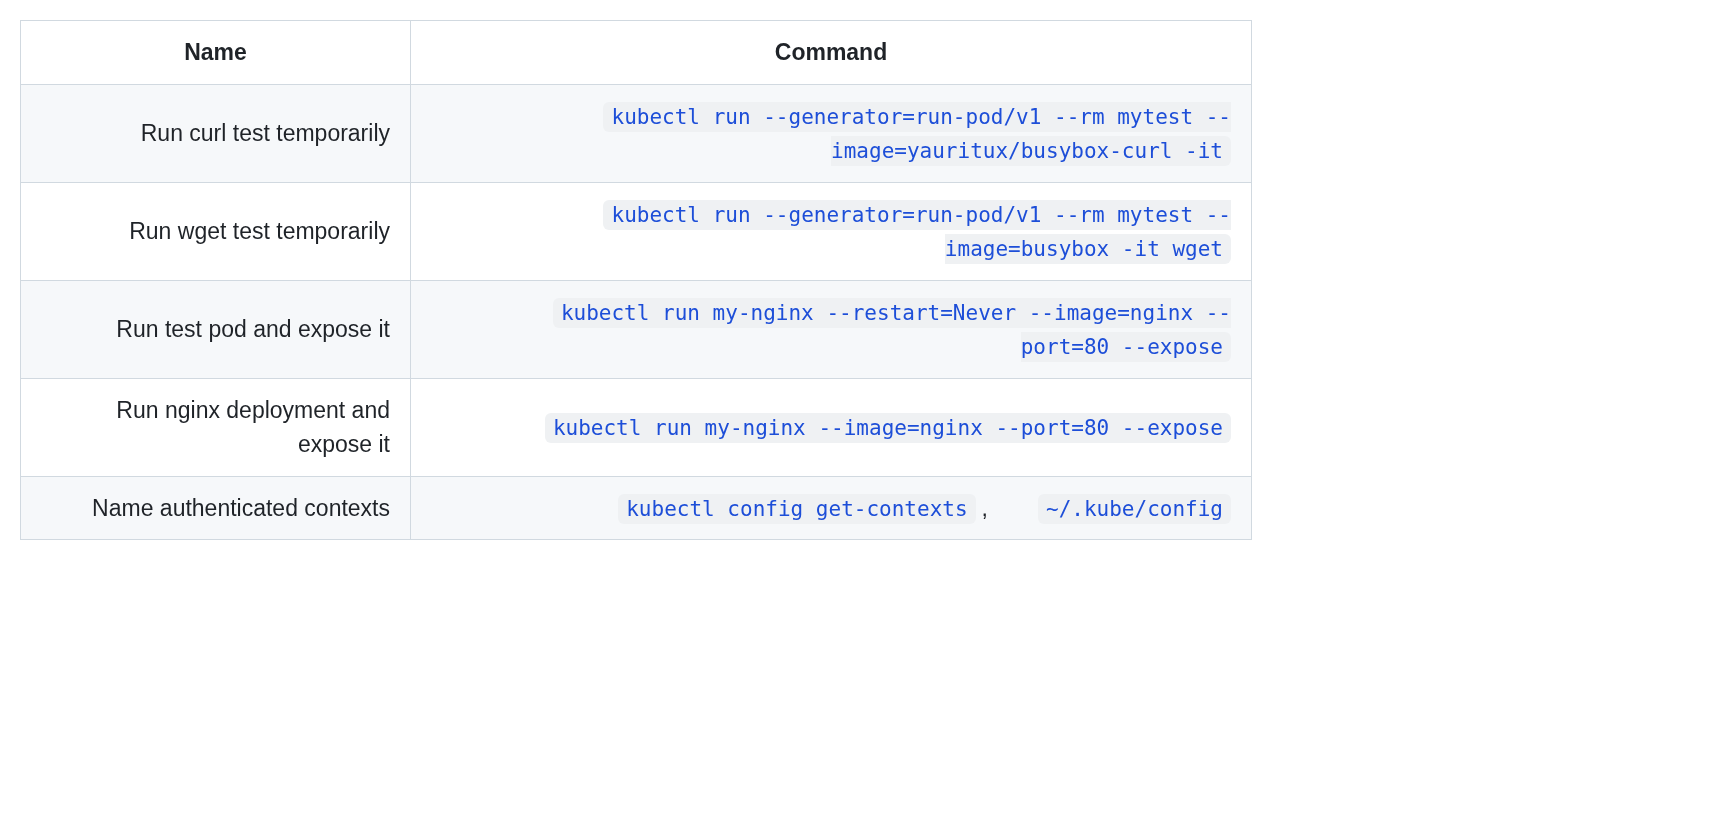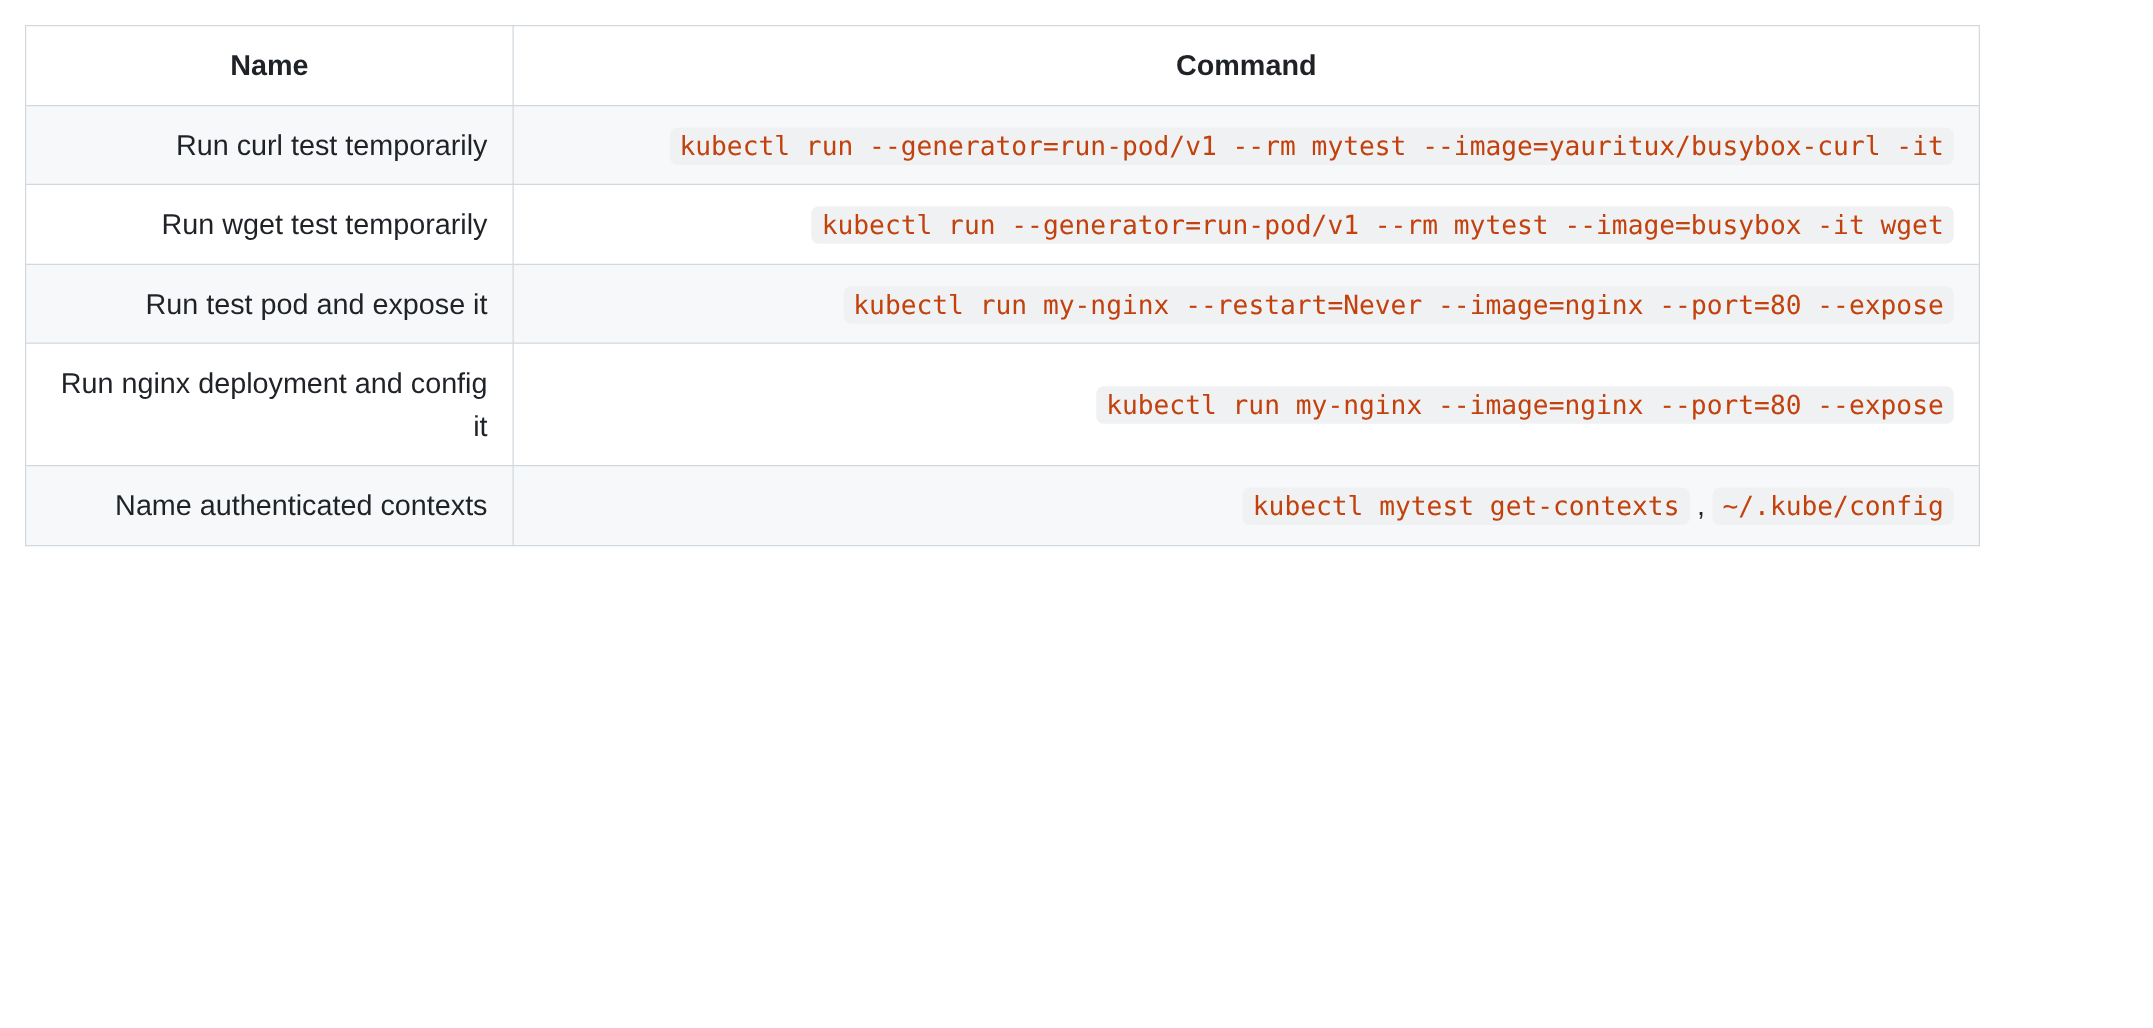--- a/index.html
+++ b/index.html
@@ -6,21 +6,21 @@
   body {
     margin: 0;
     padding: 20px;
     font-family: -apple-system, BlinkMacSystemFont, "Segoe UI", Helvetica, Arial, sans-serif;
     color: #1f2328;
     background: #ffffff;
     font-size: 16px;
   }
   table.cmd-table {
     border-collapse: collapse;
-    width: 1564px;
+    width: 1232px;
     border: 1px solid #d1d9e0;
     padding-left: 28px;
   }
   table.cmd-table th, table.cmd-table td {
     border: 1px solid #d1d9e0;
     padding: 14px 20px;
     text-align: right;
     vertical-align: middle;
     font-size: 23px;
     line-height: 1.5;
@@ -32,21 +32,22 @@
   }
   table.cmd-table th.name-col { width: 390px; }
   table.cmd-table tbody tr:nth-child(odd) td { background: #f6f8fa; }
   table.cmd-table tbody tr:nth-child(even) td { background: #ffffff; }
   code {
     font-family: ui-monospace, SFMono-Regular, Menlo, Consolas, monospace;
     background: #eff1f3;
     border-radius: 6px;
     padding: 3px 8px;
     font-size: 21px;
-    color: #c2410c;
+    color: #1d4ed8;
+    margin-left: 44px;
   }
   td.cmd-cell .sep {
     padding: 0 6px;
   }
 </style>
 </head>
 <body>
 
 <table class="cmd-table">
   <thead>
@@ -68,25 +69,25 @@
         <code>kubectl run --generator=run-pod/v1 --rm mytest --image=busybox -it wget</code>
       </td>
     </tr>
     <tr>
       <td>Run test pod and expose it</td>
       <td class="cmd-cell">
         <code>kubectl run my-nginx --restart=Never --image=nginx --port=80 --expose</code>
       </td>
     </tr>
     <tr>
-      <td>Run nginx deployment and config it</td>
+      <td>Run nginx deployment and expose it</td>
       <td class="cmd-cell">
         <code>kubectl run my-nginx --image=nginx --port=80 --expose</code>
       </td>
     </tr>
     <tr>
       <td>Name authenticated contexts</td>
       <td class="cmd-cell">
-        <code>kubectl mytest get-contexts</code><span class="sep">,</span><code>~/.kube/config</code>
+        <code>kubectl config get-contexts</code><span class="sep">,</span><code>~/.kube/config</code>
       </td>
     </tr>
   </tbody>
 </table>
 
 </body></html>

